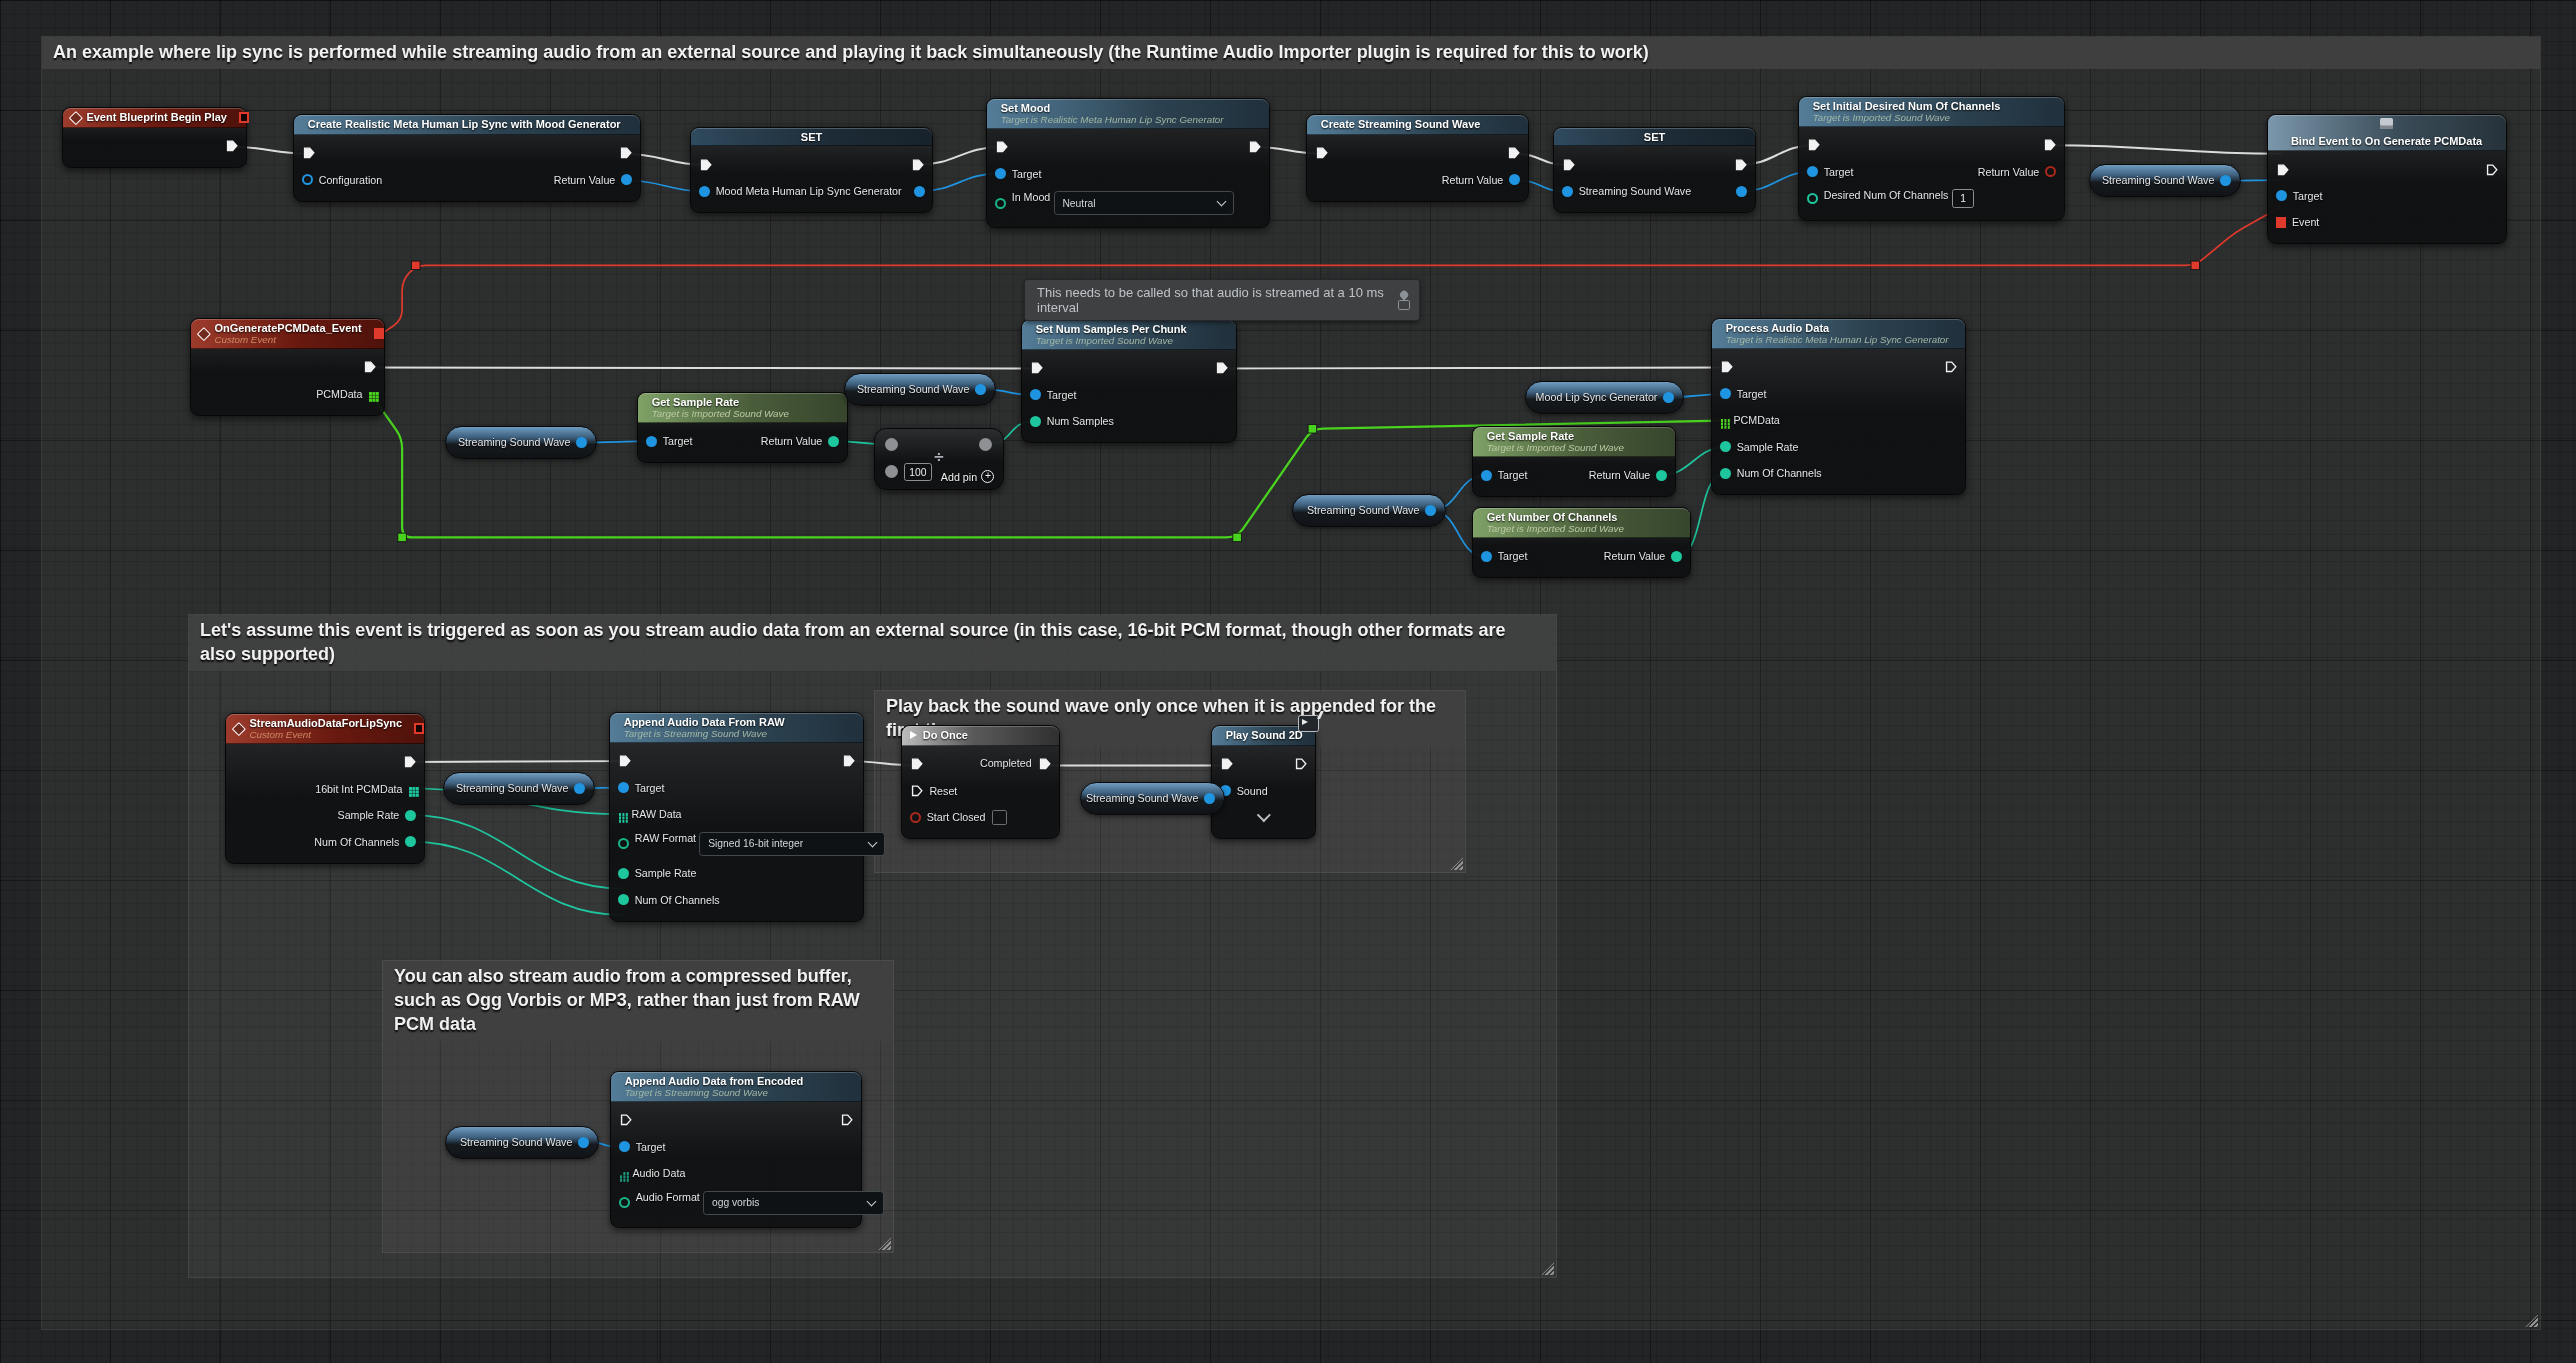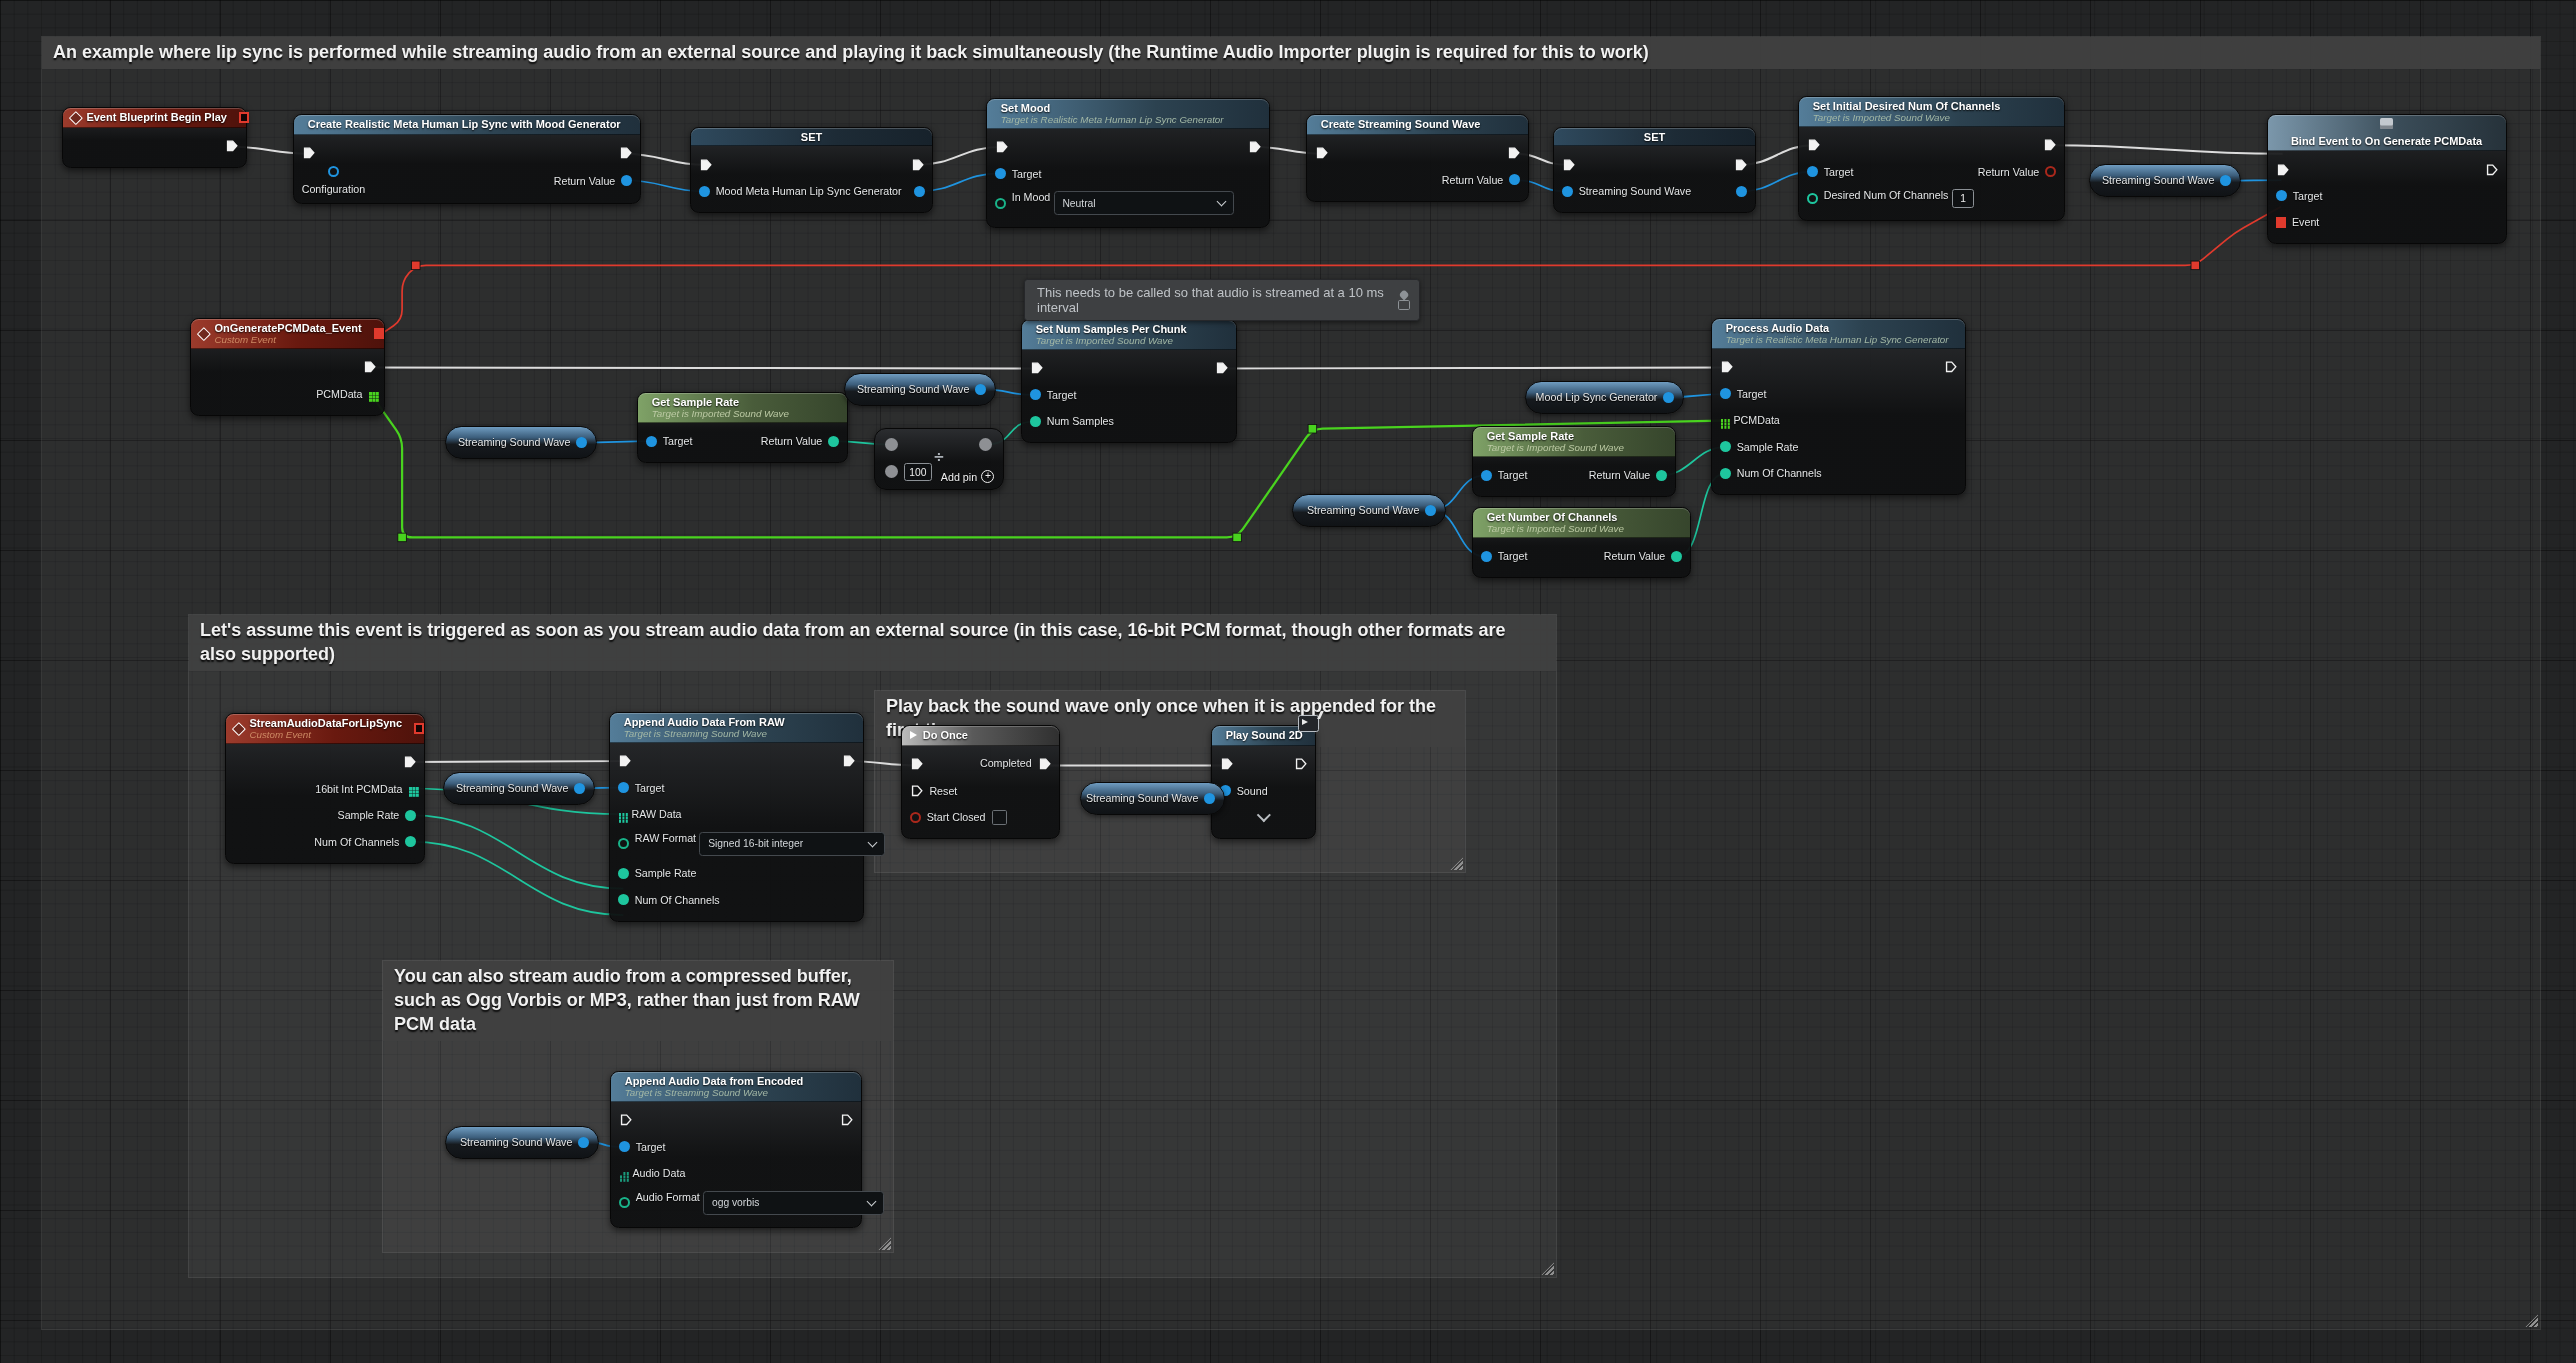--- a/index.html
+++ b/index.html
@@ -174,21 +174,21 @@
             </svg>
           </span>
           <div class="sp"></div>
           <span style="display: flex; align-items: center; gap: 6px;">
             <svg width="13.7" height="13.7" style="flex: 0 0 auto;" viewBox="0 0 16 16">
               <path d="M3 2.5 h6 l4.8 5.5 -4.8 5.5 h-6 z" fill="#f2f2f2" stroke="#f2f2f2" stroke-width="1.6"></path>
             </svg>
           </span>
         </div>
         <div class="row">
-          <span style="display: flex; align-items: center; gap: 6px; flex-direction: column;">
+          <span style="display: flex; align-items: center; gap: 6px;">
             <span class="c" style="border: 2.1px solid rgb(31, 148, 224);"></span>
             <div class="lab">Configuration</div>
           </span>
           <div class="sp"></div>
           <span style="display: flex; align-items: center; gap: 6px;">
             <div class="lab">Return Value</div>
             <span class="c" style="background: rgb(31, 148, 224);"></span>
           </span>
         </div>
       </div>

